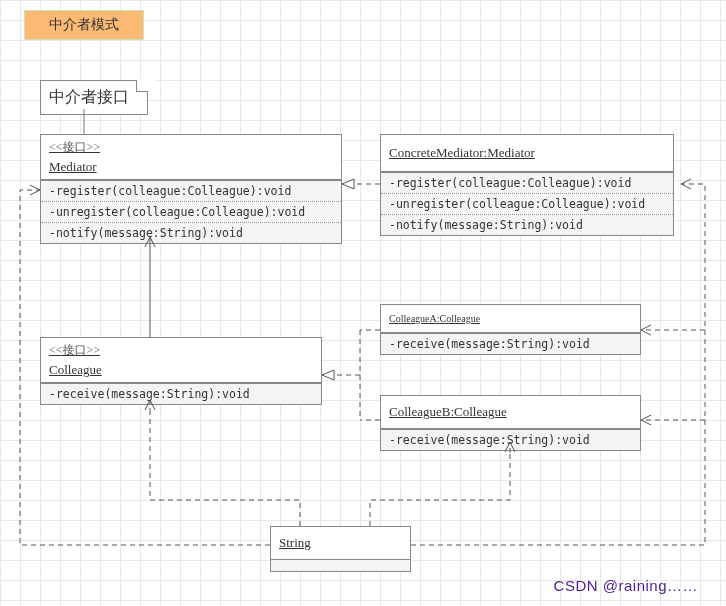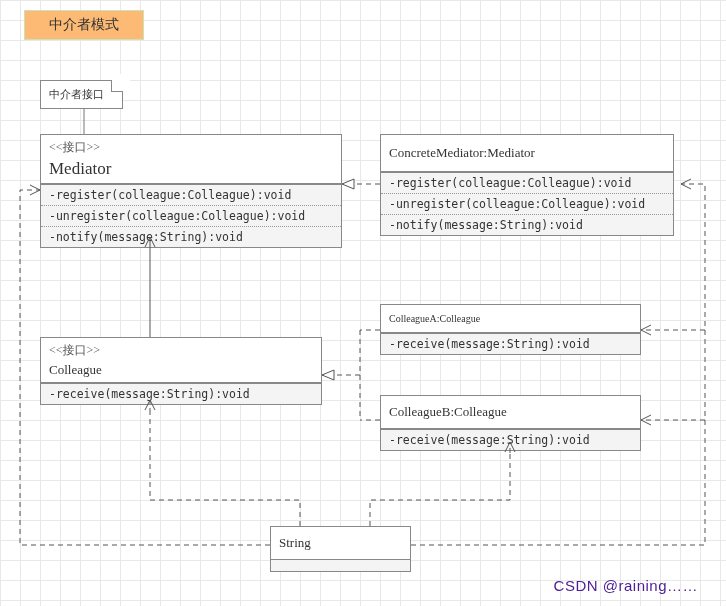--- a/index.html
+++ b/index.html
@@ -22,21 +22,21 @@
       background: #fdba74;
       border: 1px solid #cde0b8;
       padding: 5px 24px;
       font-size: 14px;
     }
     .note {
       position: absolute;
       background: #fff;
       border: 1px solid #888;
       padding: 6px 18px 6px 8px;
-      font-size: 11px;
+      font-size: 16px;
     }
     .note .fold-top {
       position: absolute; right: -1px; top: -1px;
       width: 12px; height: 12px;
       background: #fff;
       border-left: 1px solid #888;
       border-bottom: 1px solid #888;
     }
     .note .fold-cut {
       position: absolute; right: -6px; top: -6px;
@@ -48,20 +48,21 @@
     .uml-box {
       position: absolute;
       background: #fff;
       border: 1px solid #888;
       display: flex;
       flex-direction: column;
     }
     .uml-head {
       padding: 4px 8px;
       border-bottom: 1px solid #888;
+      text-decoration: underline;
     }
     .uml-head.nosep { border-bottom: none; }
     .stereo { color: #555; }
     .uml-body {
       background: #f4f4f4;
       border-top: 1px solid #888;
     }
     .uml-method {
       padding: 3px 8px;
       font-family: "SimSun", monospace;
@@ -92,21 +93,21 @@
 
 <div class="note" style="left:40px; top:80px;">
   <span>中介者接口</span>
   <div class="fold-cut"></div>
   <div class="fold-top"></div>
 </div>
 
 <div class="uml-box" style="left:40px; top:134px; width:302px;">
   <div class="uml-head">
     <div class="stereo">&lt;&lt;接口&gt;&gt;</div>
-    <div style="font-size:17px; padding-top:3px;">Mediator</div>
+    <div style="font-size:13px; padding-top:3px;">Mediator</div>
   </div>
   <div class="uml-body">
     <div class="uml-method dotted-sep">-register(colleague:Colleague):void</div>
     <div class="uml-method dotted-sep">-unregister(colleague:Colleague):void</div>
     <div class="uml-method">-notify(message:String):void</div>
   </div>
 </div>
 
 <div class="uml-box" style="left:380px; top:134px; width:294px;">
   <div class="uml-head">

